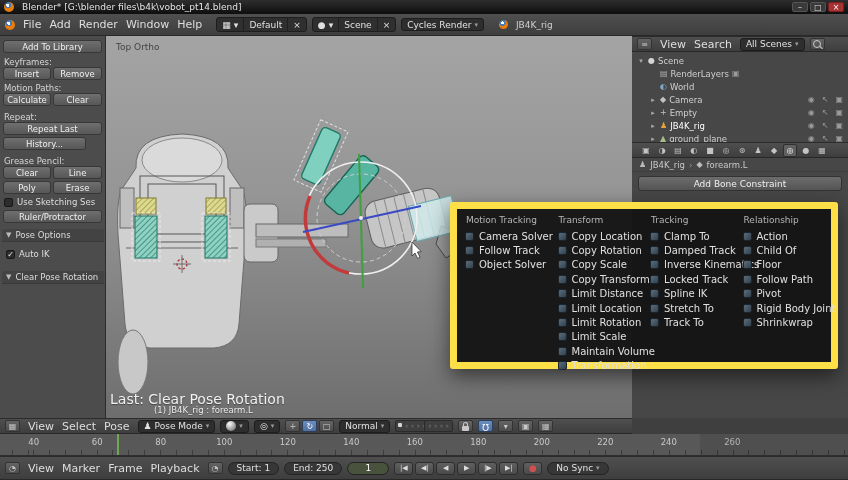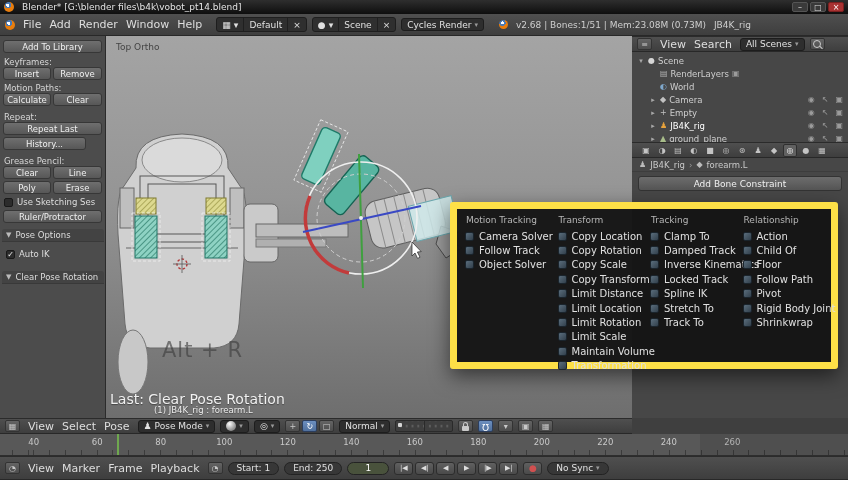--- a/index.html
+++ b/index.html
@@ -140,21 +140,20 @@
         </span>
       <span class="seg">Scene</span>
       <span class="seg">×</span>
     </span>
     <span class="dd">
       <span>Cycles Render</span>
       <span class="arr">▾</span>
     </span>
     <span class="stats">
       <span class="blogo small"></span>
-      <span>v2.68 | Bones:1/51 | Mem:23.08M (0.73M)</span>
       <span>JB4K_rig</span>
     </span>
   </div>
 
   <div class="toolshelf">
     <div class="ts-btn" style="left:3px;top:4px;width:99px">Add To Library</div>
     <div class="ts-label" style="left:4px;top:21px">Keyframes:</div>
     <div class="ts-btn" style="left:3px;top:31px;width:48px">Insert</div>
     <div class="ts-btn" style="left:53px;top:31px;width:49px">Remove</div>
     <div class="ts-label" style="left:4px;top:47px">Motion Paths:</div>
@@ -253,21 +252,20 @@
         <circle cx="255" cy="182" r="44" fill="none" stroke="#cfcfcf" stroke-width="1" stroke-dasharray="4,3"></circle>
         <path d="M204,160 A56,56 0 0 0 243,237" fill="none" stroke="#c23b3b" stroke-width="3.5"></path>
         <line x1="253" y1="118" x2="257" y2="252" stroke="#3fa03f" stroke-width="2"></line>
         <line x1="197" y1="196" x2="315" y2="170" stroke="#3a49c4" stroke-width="2"></line>
         <circle cx="255" cy="182" r="2" fill="#eeeeee"></circle>
       </g>
 
       <path d="M306,206 l0,14 3,-3 2.6,5.4 2.4,-1.2 -2.6,-5.2 3.8,-0.4 Z" fill="#ffffff" stroke="#222" stroke-width="0.7"></path>
     </svg>
     <div class="vp-label">Top Ortho</div>
-    <div class="vp-key">Alt + R</div>
     <div class="vp-last">Last: Clear Pose Rotation</div>
     <div class="vp-objinfo">(1) JB4K_rig : forearm.L</div>
   </div>
 
   <div class="hdr v3hdr">
     <span class="ibox">▦</span>
     <span class="menurow">
 
     <span class="hmenu">View</span>
         <span class="hmenu">Select</span>

